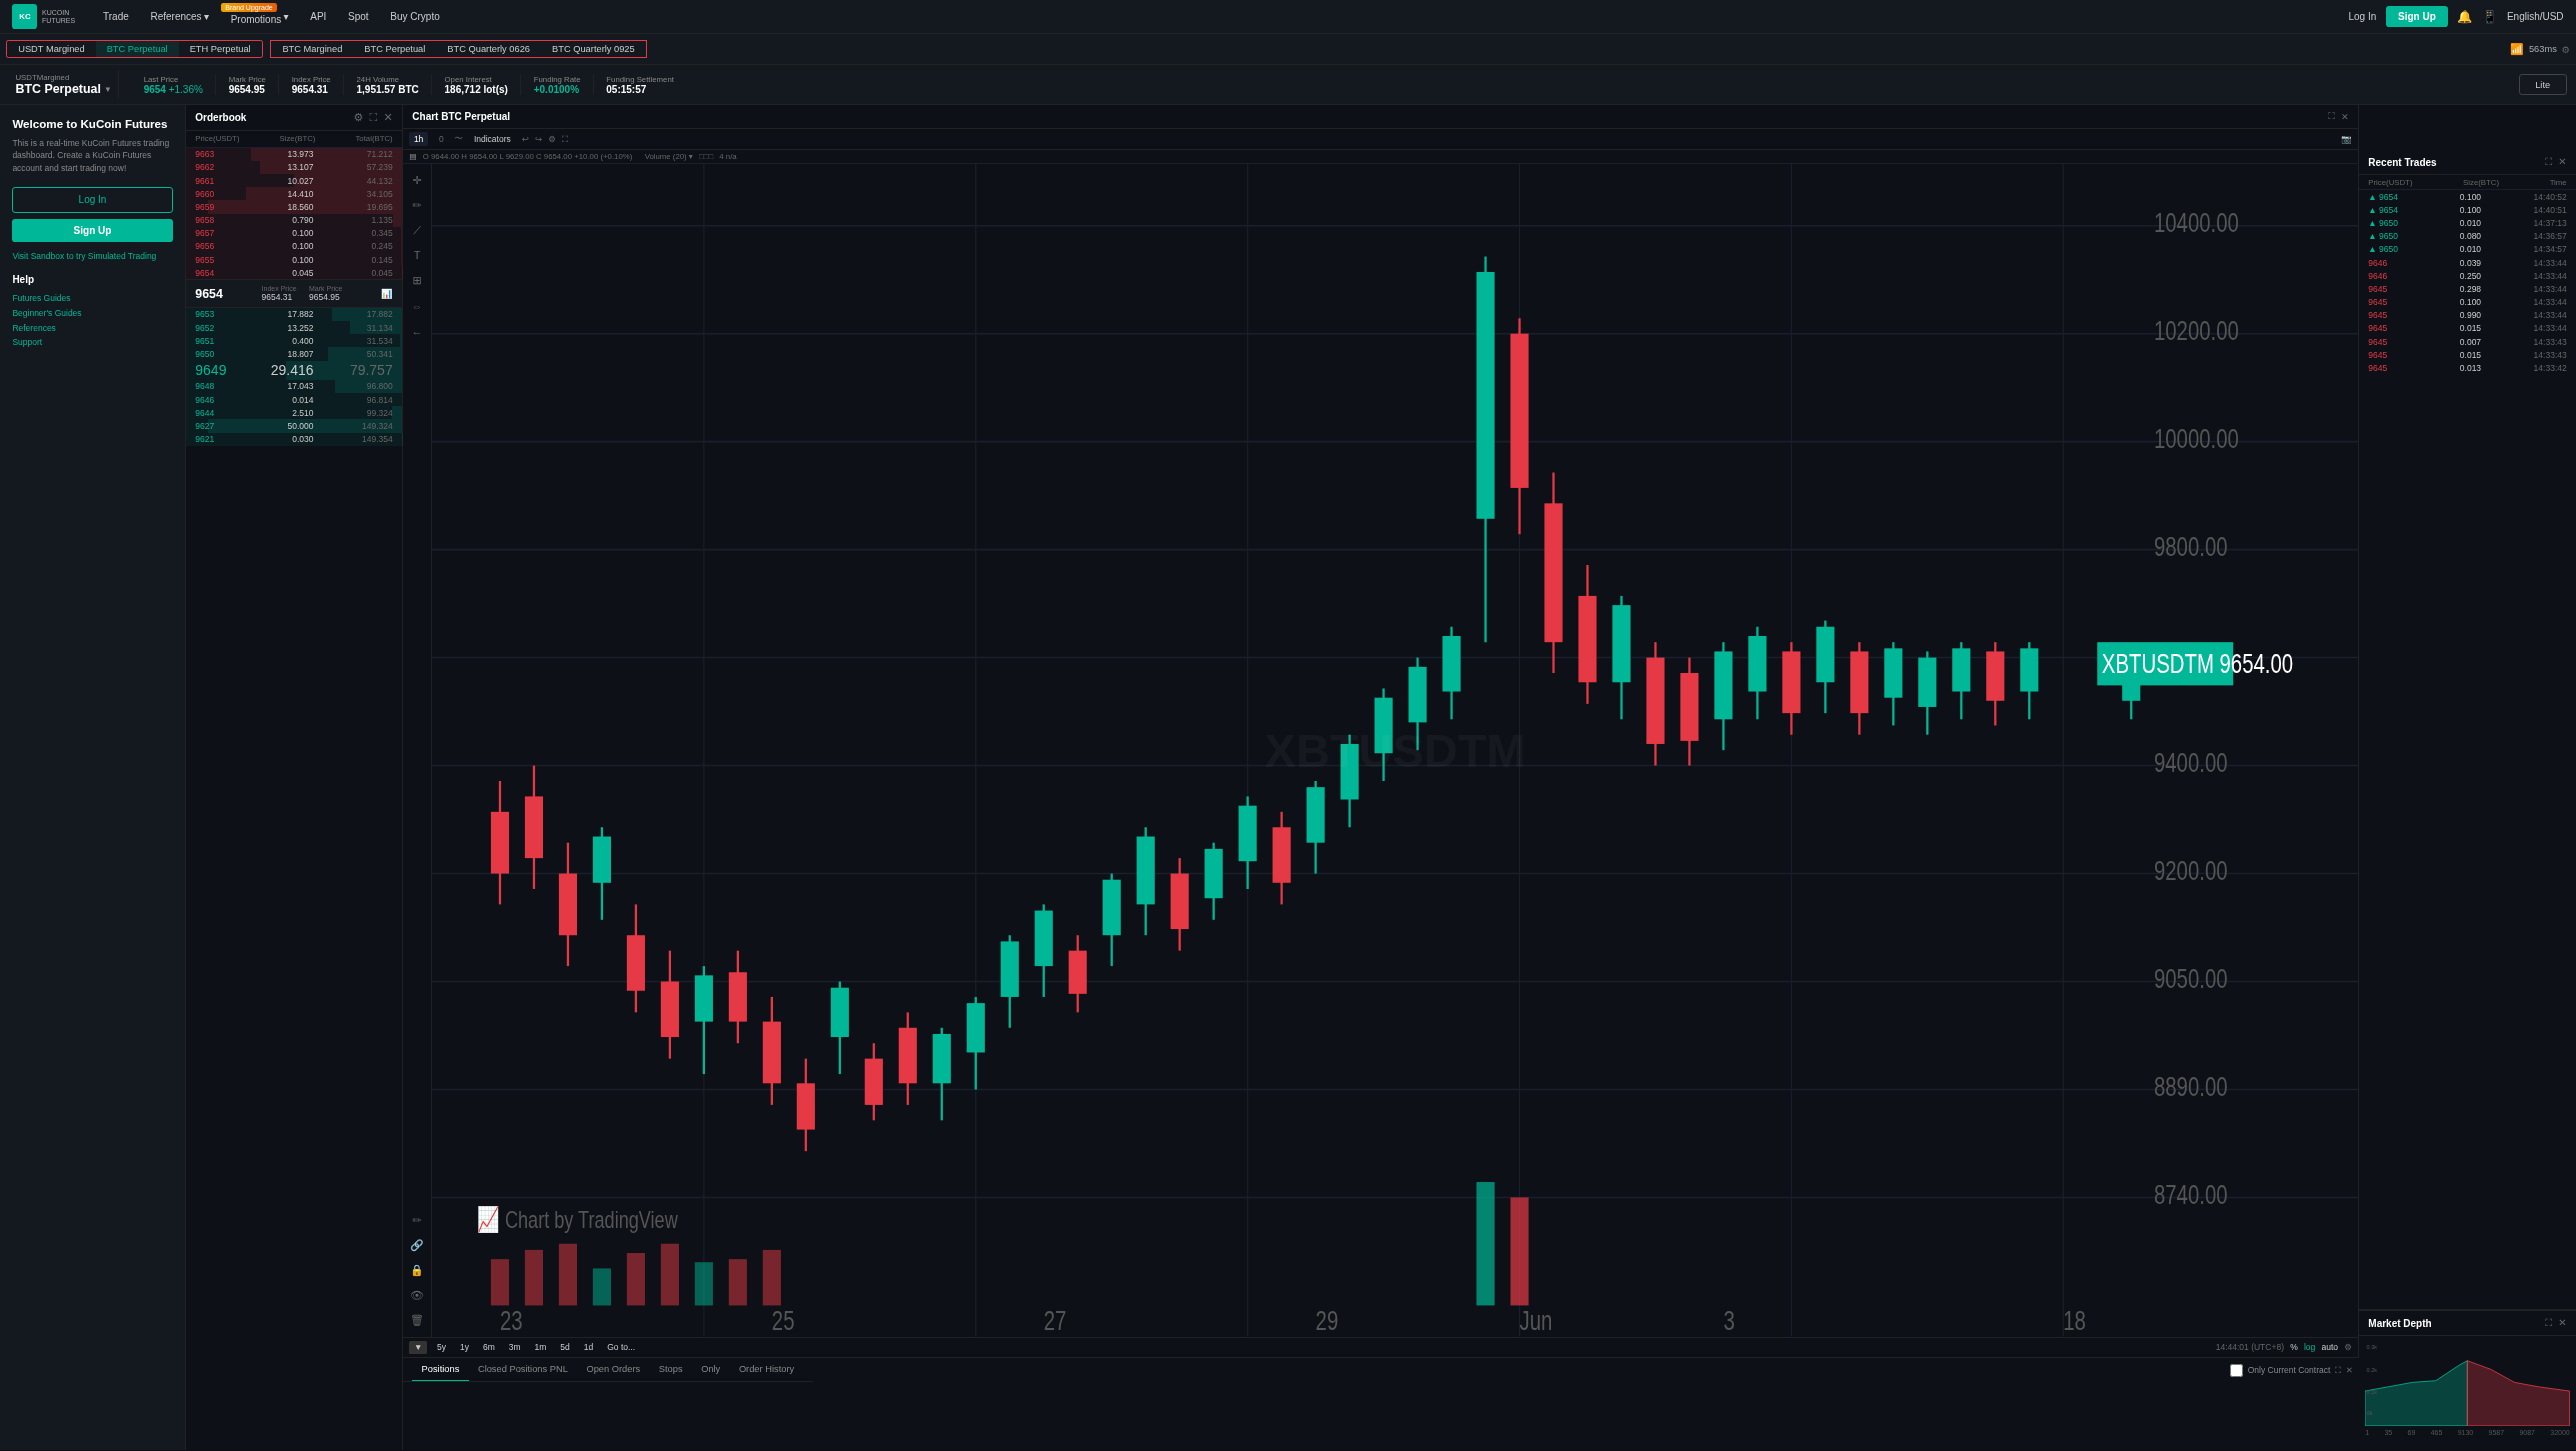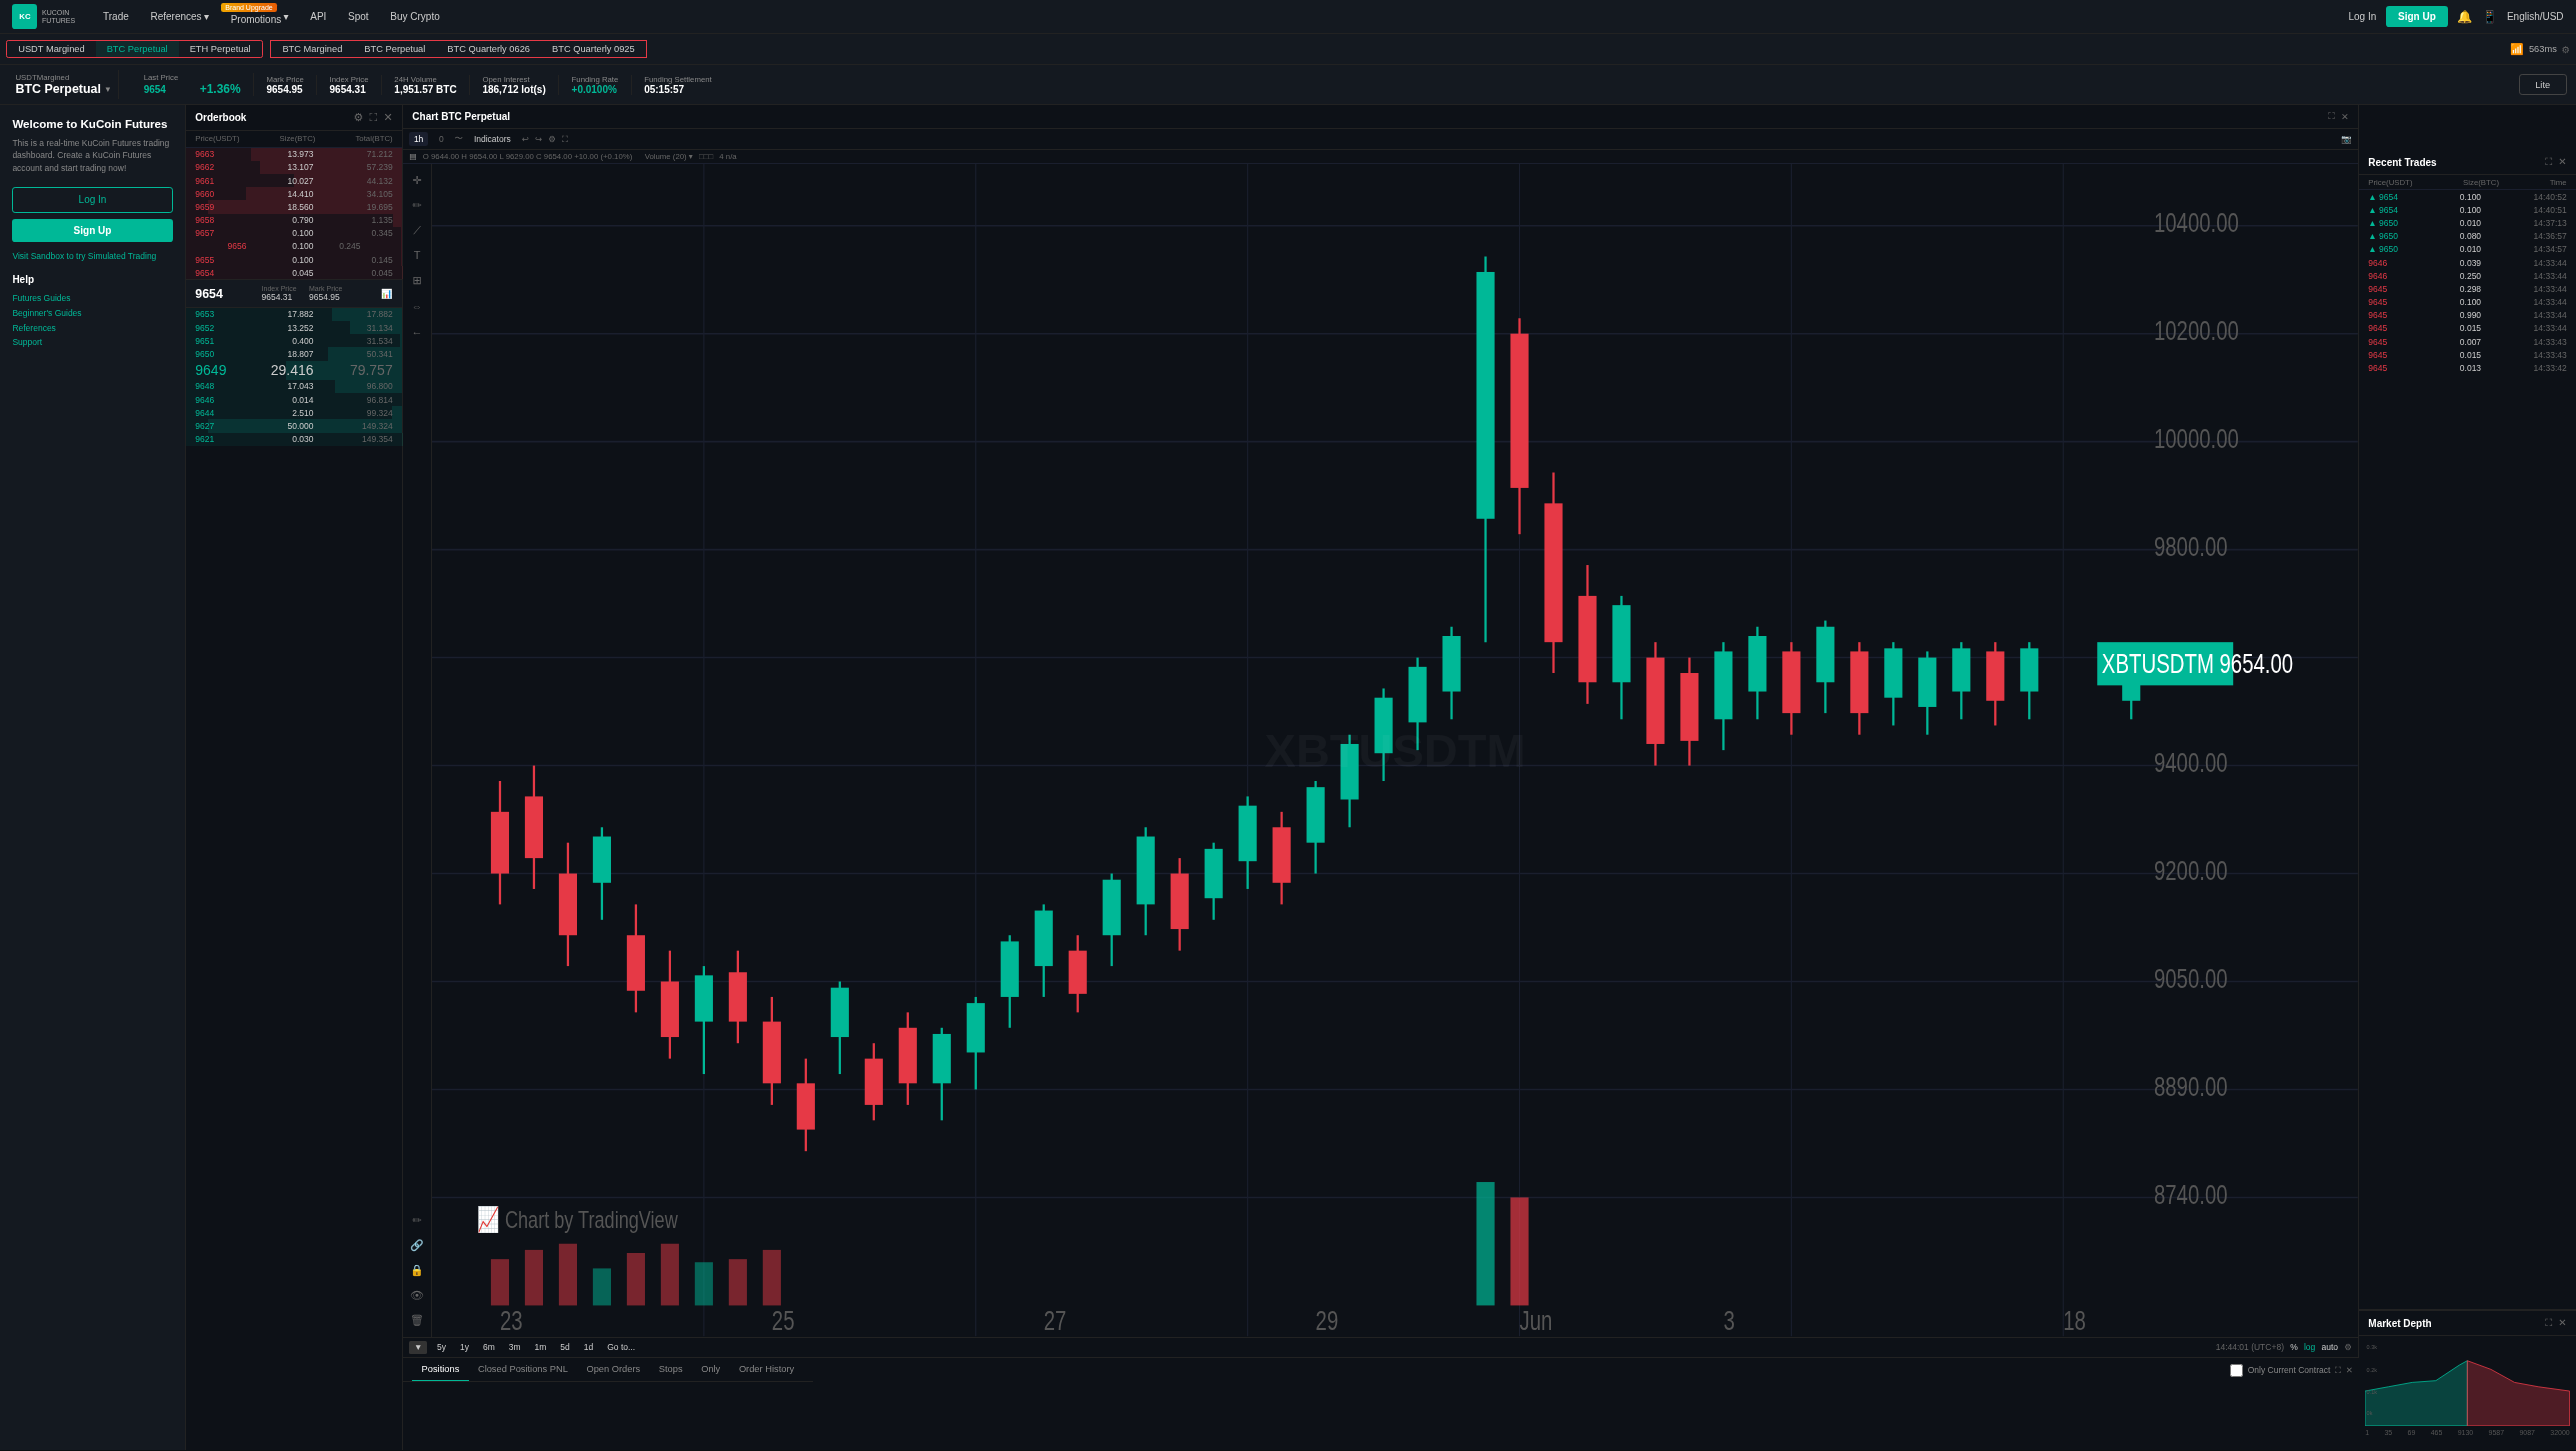--- a/index.html
+++ b/index.html
@@ -197,21 +197,21 @@
     <span class="symbol-label">USDTMargined</span>
     <span class="symbol-name">
       <span>BTC Perpetual</span>
       <span class="caret">▼</span>
     </span>
   </div>
   <div class="market-stat">
     <span class="stat-label">Last Price</span>
     <span class="stat-value green">
       <span>9654</span>
-      <span style="font-size:12px;font-weight:bold;margin-left:31px;">+1.36%</span>
+      <span style="font-size:10px;font-weight:normal;">+1.36%</span>
     </span>
   </div>
   <div class="market-stat">
     <span class="stat-label">Mark Price</span>
     <span class="stat-value">9654.95</span>
   </div>
   <div class="market-stat">
     <span class="stat-label">Index Price</span>
     <span class="stat-value">9654.31</span>
   </div>
@@ -302,21 +302,21 @@
         <span class="price" style="color:#e63946;position:relative;">9658</span>
         <span class="size" style="position:relative;">0.790</span>
         <span class="total" style="position:relative;">1.135</span>
       </div>
         <div class="ob-row sell-highlight ob-row-bg" style="position: relative; display: flex; justify-content: space-between; padding: 1.6px 9.3px; font-size: 8.5px; cursor: pointer;">
         <div class="ob-row-sell-bar" style="width:0.5%"></div>
         <span class="price" style="color:#e63946;position:relative;">9657</span>
         <span class="size" style="position:relative;">0.100</span>
         <span class="total" style="position:relative;">0.345</span>
       </div>
-        <div class="ob-row sell-highlight ob-row-bg" style="position: relative; display: flex; justify-content: center; padding: 1.6px 9.3px; font-size: 8.5px; cursor: pointer;">
+        <div class="ob-row sell-highlight ob-row-bg" style="position: relative; display: flex; justify-content: space-between; padding: 1.6px 9.3px; font-size: 8.5px; cursor: pointer;">
         <div class="ob-row-sell-bar" style="width:0.5%"></div>
         <span class="price" style="color:#e63946;position:relative;">9656</span>
         <span class="size" style="position:relative;">0.100</span>
         <span class="total" style="position:relative;">0.245</span>
       </div>
         <div class="ob-row sell-highlight ob-row-bg" style="position: relative; display: flex; justify-content: space-between; padding: 1.6px 9.3px; font-size: 8.5px; cursor: pointer;">
         <div class="ob-row-sell-bar" style="width:0.5%"></div>
         <span class="price" style="color:#e63946;position:relative;">9655</span>
         <span class="size" style="position:relative;">0.100</span>
         <span class="total" style="position:relative;">0.145</span>

